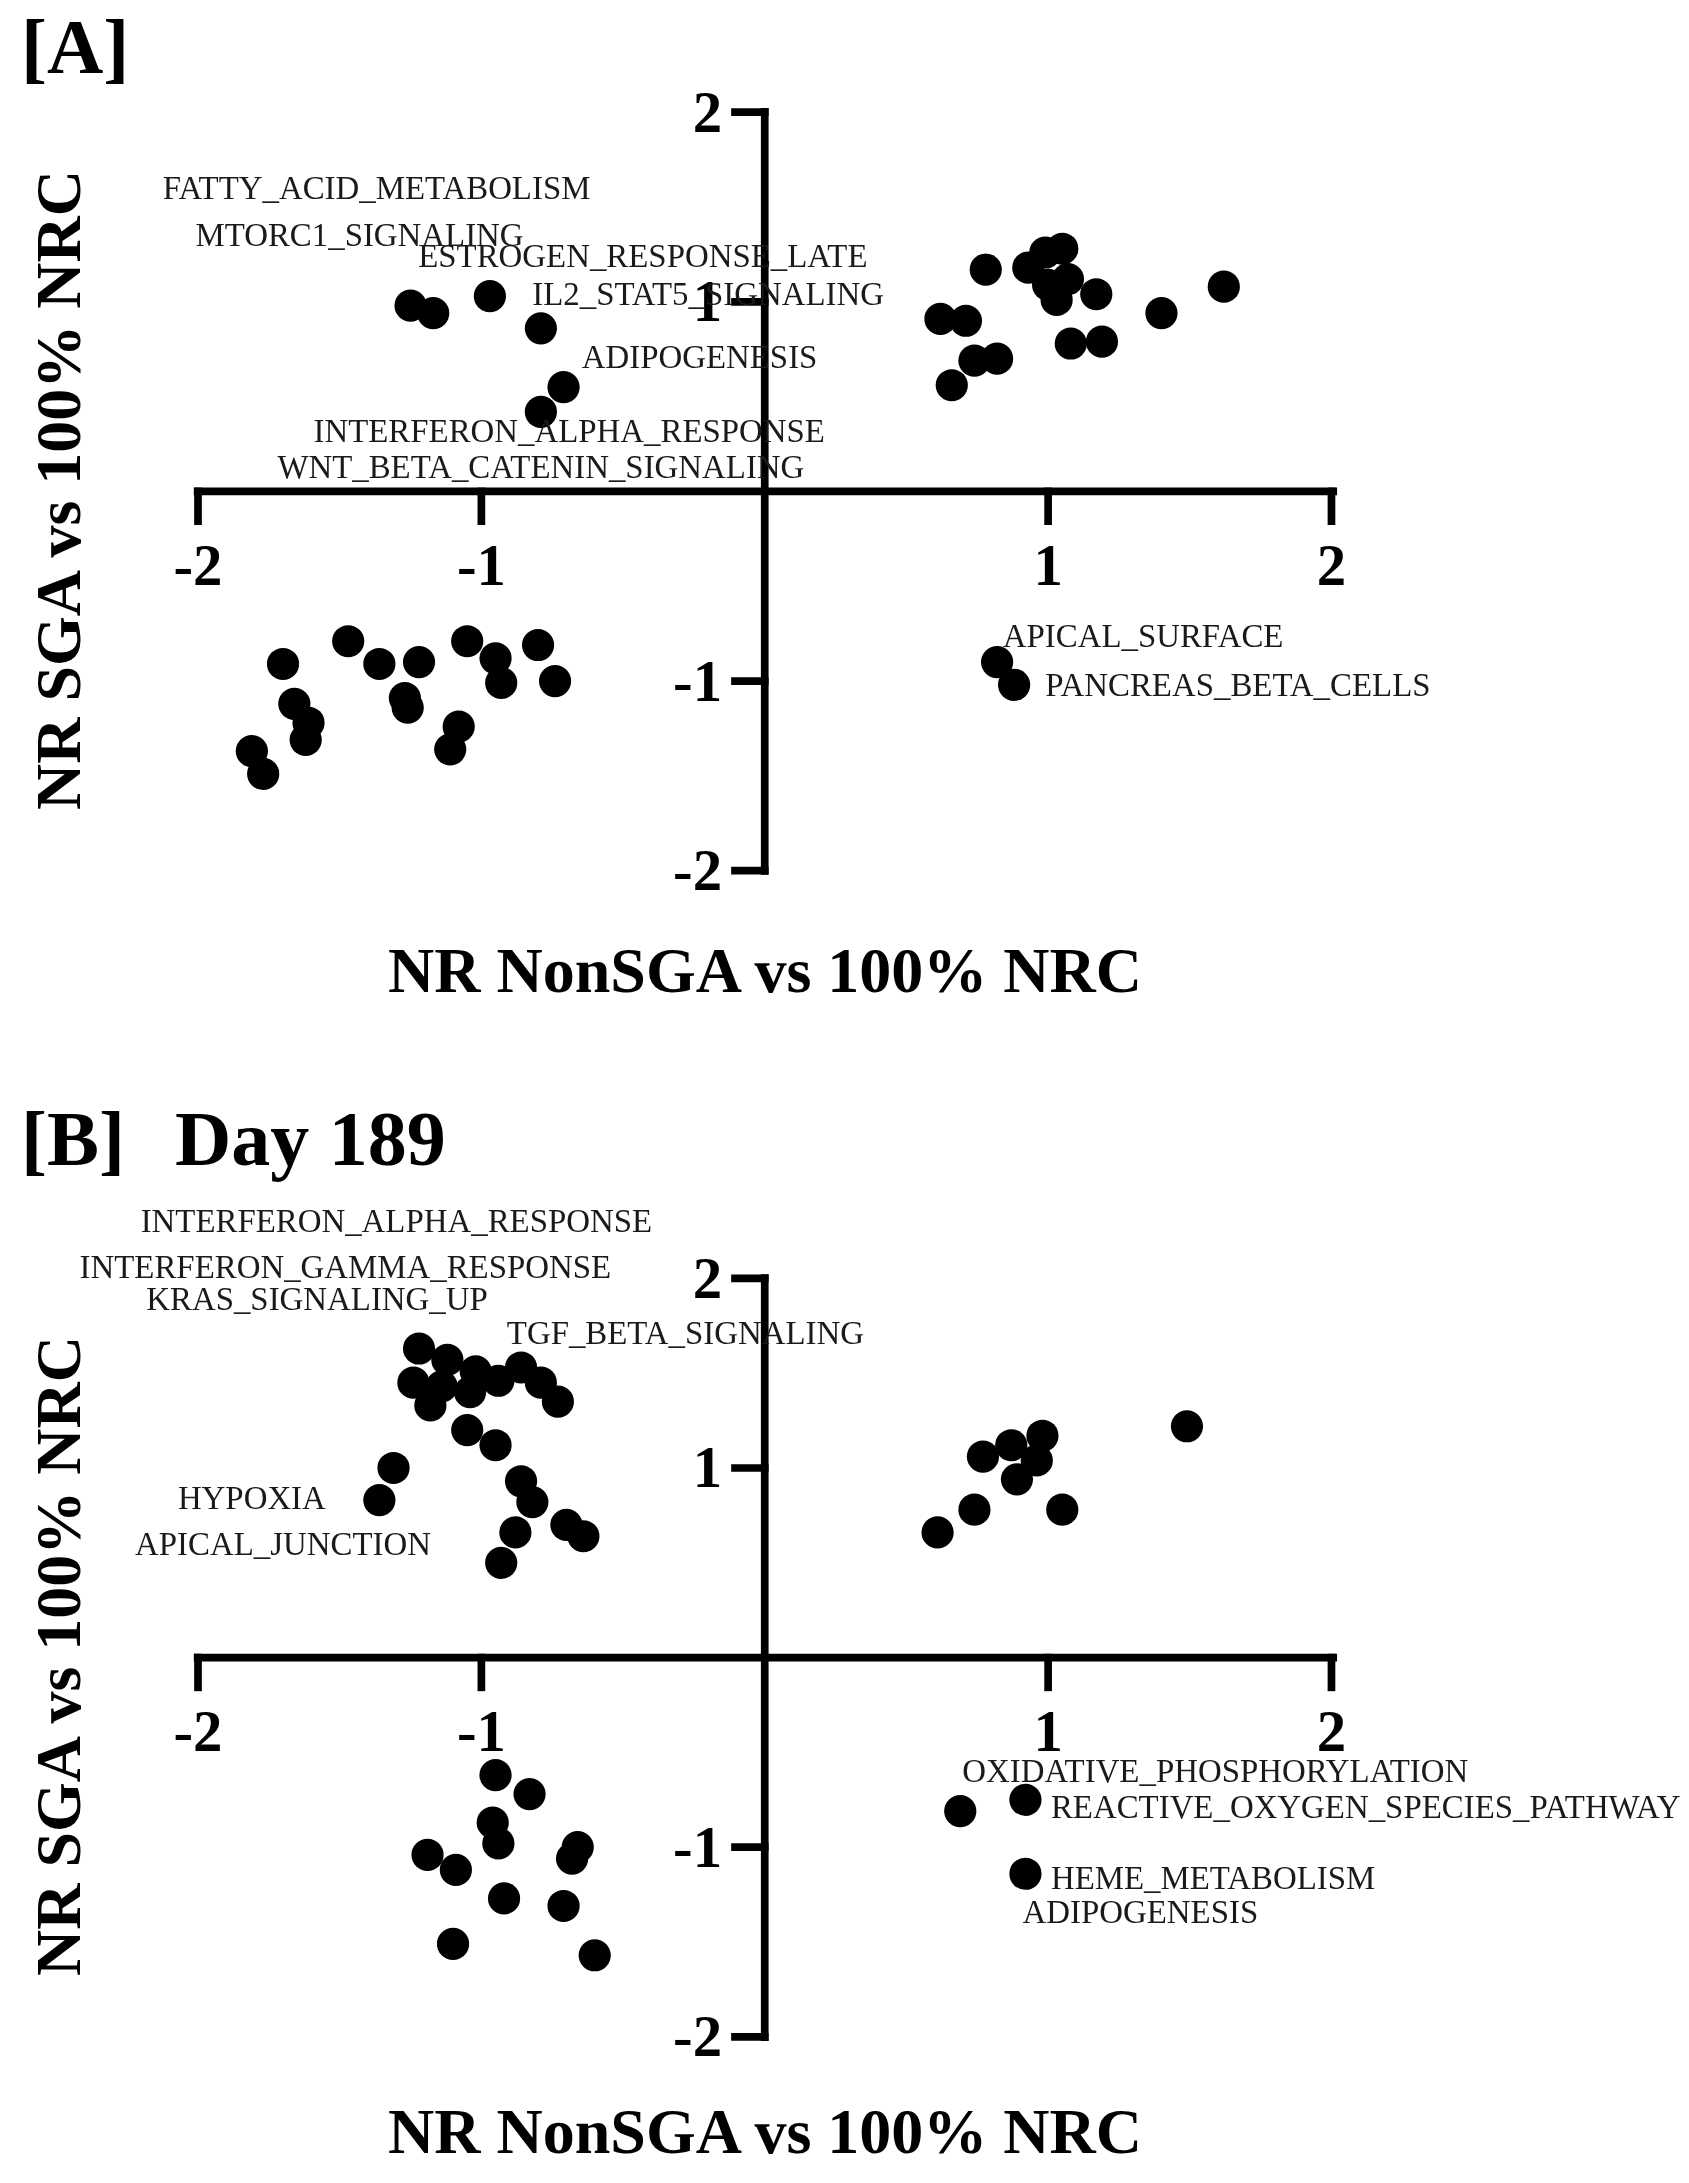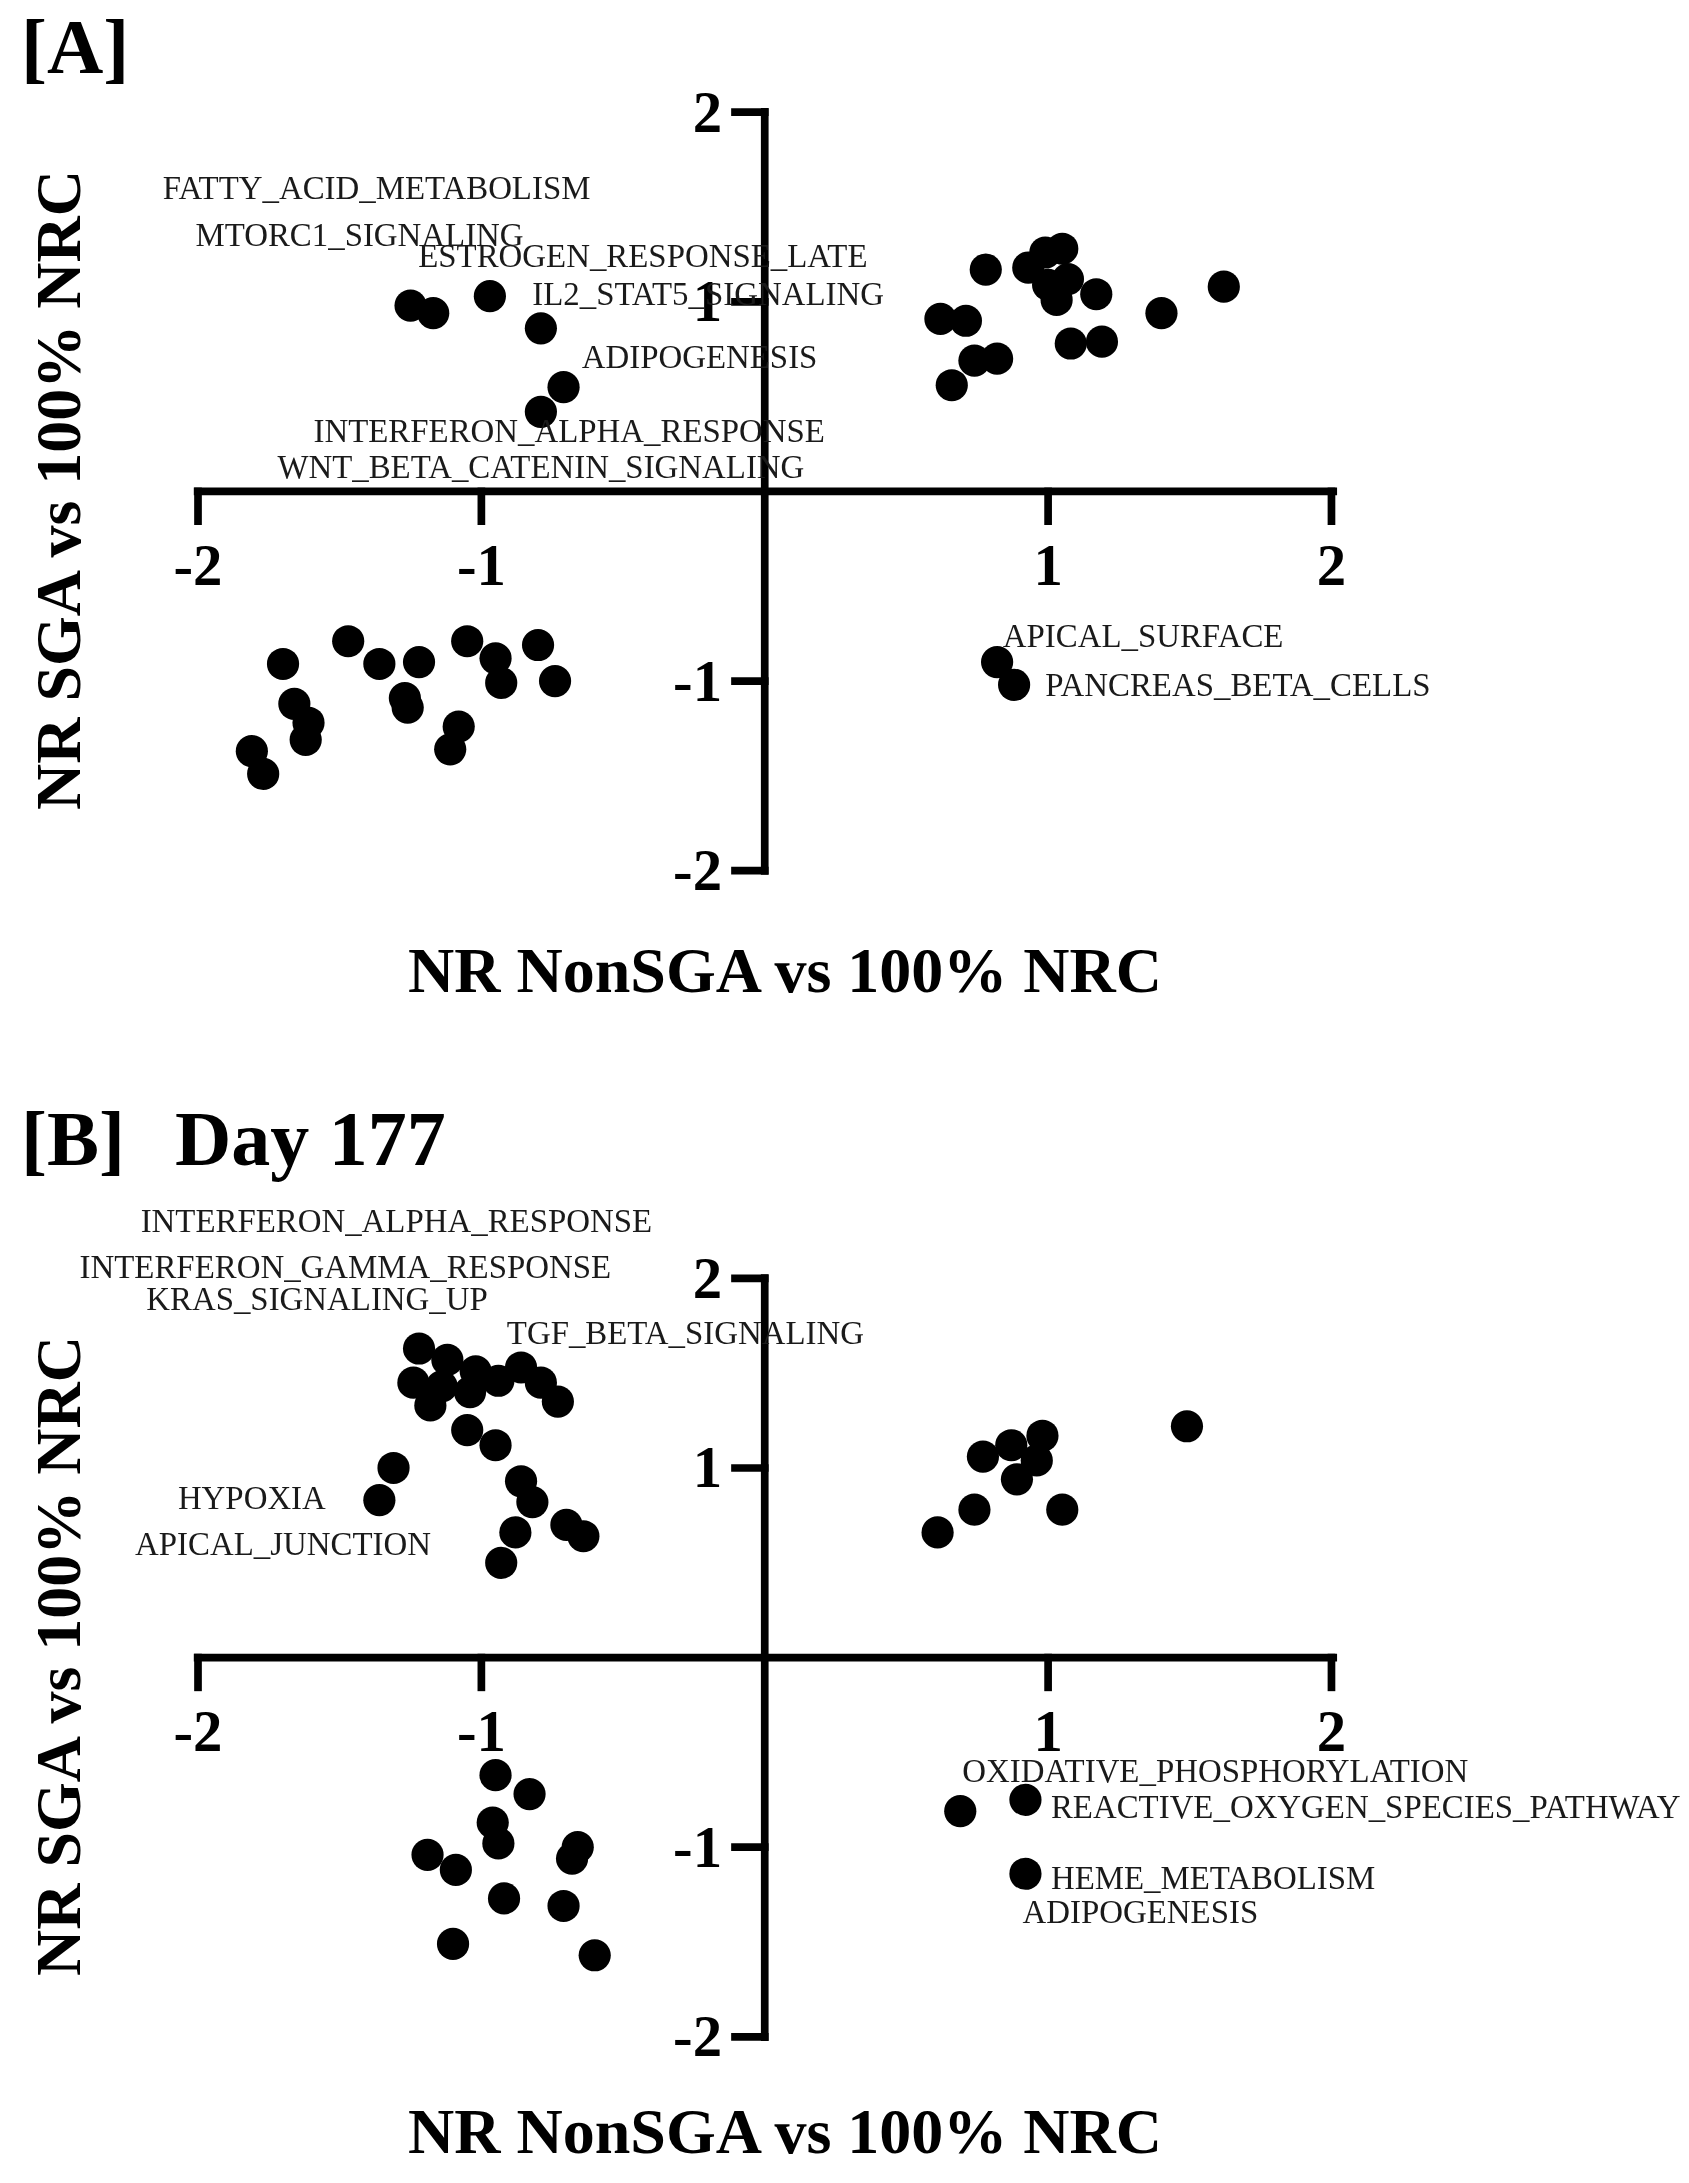--- a/index.html
+++ b/index.html
@@ -16,21 +16,21 @@
     font-weight:700;font-size:78px;line-height:1.0;white-space:nowrap;
   }
   .ylab{
     position:absolute;left:59px;margin:0;white-space:nowrap;
     font-weight:700;font-size:64px;line-height:1.0;
     transform:translate(-50%,-50%) rotate(-90deg);
   }
   #panel-a .ylab{top:490px;}
   #panel-b .ylab{top:564px;}
   .xlab{
-    position:absolute;left:785px;margin:0;white-space:nowrap;
+    position:absolute;left:765px;margin:0;white-space:nowrap;
     font-weight:700;font-size:64px;line-height:1.0;
     transform:translate(-50%,-50%);
   }
   #panel-a .xlab{top:971px;}
   #panel-b .xlab{top:1040px;}
 </style>
 </head>
 <body>
 
 <div class="figure">
@@ -111,21 +111,21 @@
         <text x="773.05" y="666.77" text-anchor="middle" dominant-baseline="central" font-size="47" font-weight="400" fill="#1a1a1a">WNT_BETA_CATENIN_SIGNALING</text>
         <text x="1433.2" y="907.96" text-anchor="start" dominant-baseline="central" font-size="47" font-weight="400" fill="#1a1a1a">APICAL_SURFACE</text>
         <text x="1493.95" y="978.4200000000001" text-anchor="start" dominant-baseline="central" font-size="47" font-weight="400" fill="#1a1a1a">PANCREAS_BETA_CELLS</text>
       </svg>
     <div class="xlab">NR NonSGA vs 100% NRC</div>
   </section>
 
   <section class="panel" id="panel-b">
     <h2 class="panel-heading">
       <span>[B]</span>
-      <span>Day 177</span>
+      <span>Day 189</span>
     </h2>
     <div class="ylab">NR SGA vs 100% NRC</div>
     <svg class="plot" id="plot-1" viewBox="0 0 2414 1560">
         <line x1="277" y1="808" x2="1911" y2="808" stroke="#000000" stroke-width="11"></line>
         <line x1="1093" y1="260" x2="1093" y2="1356" stroke="#000000" stroke-width="11"></line>
         <line x1="283" y1="802.5" x2="283" y2="856" stroke="#000000" stroke-width="11"></line>
         <text x="283" y="914" text-anchor="middle" dominant-baseline="central" font-size="84" font-weight="700" fill="#000000">-2</text>
         <line x1="688" y1="802.5" x2="688" y2="856" stroke="#000000" stroke-width="11"></line>
         <text x="688" y="914" text-anchor="middle" dominant-baseline="central" font-size="84" font-weight="700" fill="#000000">-1</text>
         <line x1="1498" y1="802.5" x2="1498" y2="856" stroke="#000000" stroke-width="11"></line>

